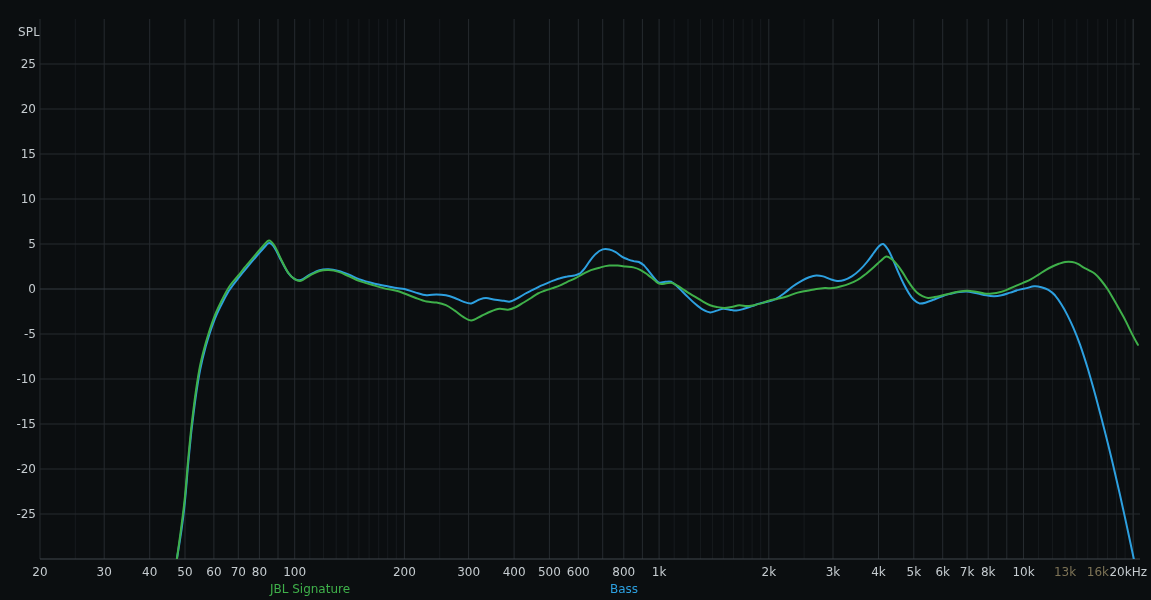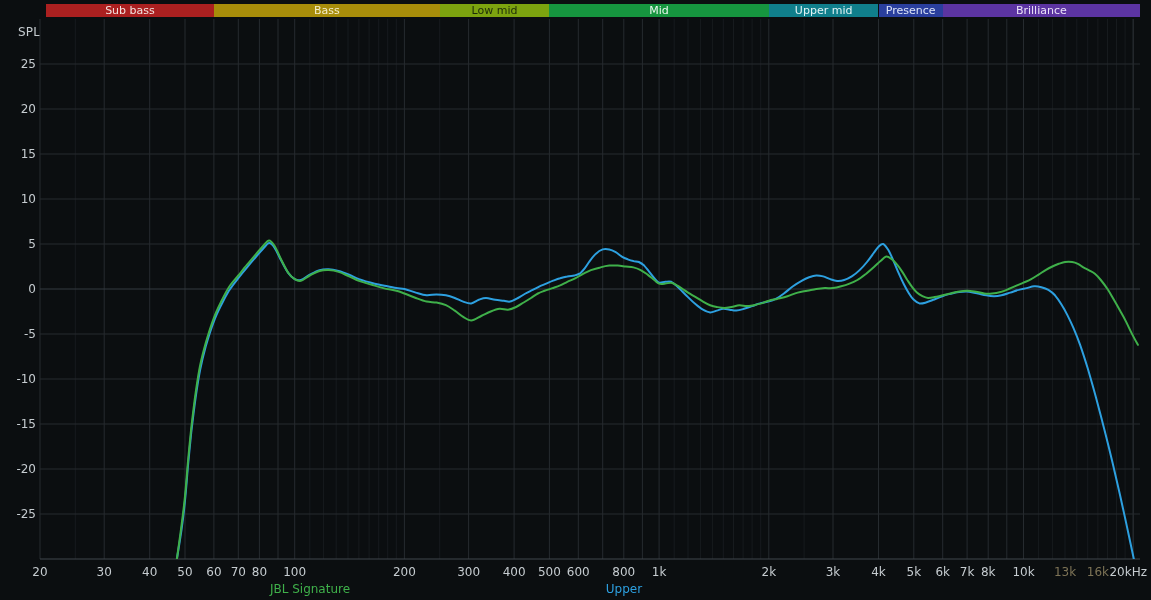--- a/index.html
+++ b/index.html
@@ -22,43 +22,20 @@
   }
   #legend{position:absolute;left:0;top:582px;width:1151px;height:16px;font-size:12px;}
   .legend-item{position:absolute;transform:translateX(-50%);white-space:nowrap;}
   svg text{font-family:"DejaVu Sans","Liberation Sans",sans-serif;font-size:12px;}
 </style>
 </head>
 <body>
 
 <div id="stage">
   <div id="spl-title">SPL</div>
-  <div id="band-bar">
-      <div class="band" style="left: 46px; width: 167.9px; background: rgb(171, 32, 32); color: rgb(242, 226, 223);">
-        <span>Sub bass</span>
-      </div>
-      <div class="band" style="left: 213.9px; width: 225.9px; background: rgb(168, 141, 10); color: rgb(244, 238, 203);">
-        <span>Bass</span>
-      </div>
-      <div class="band" style="left: 439.7px; width: 109.7px; background: rgb(124, 163, 15); color: rgb(30, 44, 9);">
-        <span>Low mid</span>
-      </div>
-      <div class="band" style="left: 549.4px; width: 219.4px; background: rgb(22, 149, 63); color: rgb(233, 247, 238);">
-        <span>Mid</span>
-      </div>
-      <div class="band" style="left: 768.8px; width: 109.7px; background: rgb(16, 127, 140); color: rgb(226, 243, 245);">
-        <span>Upper mid</span>
-      </div>
-      <div class="band" style="left: 878.5px; width: 64.2px; background: rgb(42, 63, 158); color: rgb(221, 228, 248);">
-        <span>Presence</span>
-      </div>
-      <div class="band" style="left: 942.7px; width: 197.3px; background: rgb(92, 52, 162); color: rgb(234, 226, 248);">
-        <span>Brilliance</span>
-      </div>
-    </div>
   <svg id="plot-svg" width="1151" height="600">
       <defs>
         <clipPath id="plotclip">
           <rect x="40" y="19" width="1100" height="540"></rect>
         </clipPath>
       </defs>
       <g>
         <line x1="75.3" x2="75.3" y1="19" y2="559" stroke="#171b1e" stroke-width="1"></line>
         <line x1="439.7" x2="439.7" y1="19" y2="559" stroke="#171b1e" stroke-width="1"></line>
         <line x1="804.1" x2="804.1" y1="19" y2="559" stroke="#171b1e" stroke-width="1"></line>
@@ -172,15 +149,15 @@
         <text x="1097.9" y="576" text-anchor="middle" fill="#7d7356">16k</text>
         <text x="1147" y="576" text-anchor="end" fill="#c6ccd0">20kHz</text>
       </g>
       <g clip-path="url(#plotclip)">
         <path d="M176.9,559.0C177.7,553.8 180.5,537.3 181.8,527.5C183.2,517.8 184.0,511.0 185.0,500.5C186.1,490.0 187.1,475.8 188.1,464.5C189.2,453.3 190.0,444.3 191.2,433.0C192.5,421.8 194.2,407.5 195.7,397.0C197.2,386.5 198.4,378.4 200.1,370.0C201.8,361.6 203.5,354.7 205.7,346.6C208.0,338.5 211.2,328.4 213.9,321.4C216.5,314.3 219.1,309.4 221.6,304.3C224.1,299.2 226.2,295.2 228.9,290.8C231.7,286.4 235.2,282.1 238.3,278.2C241.3,274.3 244.2,270.8 247.1,267.4C249.9,263.9 252.7,260.6 255.4,257.5C258.1,254.3 261.0,250.9 263.3,248.5C265.6,246.1 267.1,243.3 269.0,243.1C270.8,242.9 272.4,244.6 274.5,247.6C276.6,250.6 279.2,256.9 281.5,261.1C283.8,265.3 286.0,269.8 288.2,272.8C290.4,275.8 292.6,277.9 294.7,279.1C296.8,280.3 298.4,280.8 300.9,280.0C303.4,279.3 306.7,276.3 309.8,274.6C312.9,273.0 316.4,271.0 319.6,270.1C322.7,269.2 325.6,269.1 328.7,269.2C331.9,269.3 335.3,270.1 338.6,271.0C342.0,271.9 345.7,273.3 349.1,274.6C352.5,276.0 355.2,277.8 358.9,279.1C362.5,280.5 367.0,281.6 371.1,282.7C375.1,283.8 379.1,284.5 383.3,285.4C387.5,286.3 392.8,287.5 396.3,288.1C399.8,288.7 401.1,288.3 404.4,289.0C407.7,289.8 412.2,291.6 415.8,292.6C419.5,293.7 423.1,295.0 426.5,295.3C430.0,295.6 433.3,294.4 436.5,294.4C439.8,294.4 442.9,294.7 445.9,295.3C449.0,295.9 451.9,296.9 454.8,298.0C457.7,299.1 460.5,300.7 463.2,301.6C465.9,302.5 468.6,303.7 471.2,303.4C473.8,303.1 476.3,300.7 478.8,299.8C481.3,298.9 483.3,298.0 486.0,298.0C488.8,298.0 492.2,299.4 495.2,299.8C498.2,300.3 501.4,300.4 503.9,300.7C506.4,301.0 507.7,302.1 510.1,301.6C512.4,301.2 515.4,299.4 518.0,298.0C520.6,296.6 523.1,294.9 525.5,293.5C528.0,292.1 530.4,291.1 532.7,289.9C535.1,288.7 537.4,287.4 539.6,286.3C541.9,285.3 544.1,284.5 546.2,283.6C548.4,282.7 550.2,281.8 552.5,280.9C554.9,280.0 557.6,278.9 560.1,278.2C562.6,277.4 565.0,276.8 567.3,276.4C569.7,275.9 572.2,275.9 574.3,275.5C576.3,275.1 577.8,274.9 579.6,273.7C581.3,272.5 583.0,270.4 584.7,268.3C586.4,266.2 587.9,263.5 589.7,261.1C591.5,258.7 593.6,255.9 595.7,253.9C597.9,251.9 600.4,250.2 602.7,249.4C604.9,248.7 607.1,249.0 609.3,249.4C611.5,249.8 613.6,250.9 615.7,252.1C617.8,253.3 619.8,255.4 621.8,256.6C623.8,257.8 625.8,258.6 627.7,259.3C629.6,260.1 631.5,260.7 633.4,261.1C635.2,261.6 637.1,261.3 638.9,262.0C640.7,262.8 642.4,264.0 644.2,265.6C645.9,267.3 647.6,269.8 649.3,271.9C651.0,274.0 652.7,276.4 654.3,278.2C655.9,280.0 657.3,282.1 659.1,282.7C660.9,283.3 663.3,281.9 665.3,281.8C667.3,281.7 669.3,281.1 671.3,281.8C673.2,282.6 675.2,284.7 677.0,286.3C678.9,287.9 680.8,289.9 682.6,291.7C684.4,293.5 685.8,295.0 688.0,297.1C690.1,299.2 693.2,302.2 695.7,304.3C698.2,306.4 700.6,308.4 703.0,309.7C705.4,311.0 707.8,312.3 710.1,312.4C712.4,312.5 714.6,311.2 716.8,310.6C719.0,310.0 721.2,309.0 723.3,308.8C725.4,308.6 727.3,309.4 729.5,309.7C731.7,310.0 734.0,310.8 736.4,310.6C738.8,310.5 741.4,309.6 744.0,308.8C746.6,308.1 749.5,307.0 752.1,306.1C754.8,305.2 757.2,304.1 759.8,303.4C762.5,302.6 765.4,302.4 768.0,301.6C770.7,300.9 773.1,300.3 775.8,298.9C778.4,297.5 781.0,295.6 783.9,293.5C786.8,291.4 790.0,288.4 793.0,286.3C795.9,284.2 798.9,282.4 801.6,280.9C804.2,279.4 806.6,278.2 809.1,277.3C811.6,276.4 813.9,275.6 816.3,275.5C818.6,275.4 820.8,275.8 823.2,276.4C825.5,277.0 828.0,278.4 830.3,279.1C832.6,279.9 834.8,280.8 837.1,280.9C839.4,281.0 841.7,280.8 844.2,280.0C846.6,279.3 849.3,278.0 851.8,276.4C854.4,274.8 857.1,272.5 859.6,270.1C862.1,267.7 864.7,264.9 867.0,262.0C869.4,259.1 871.8,255.6 873.7,253.0C875.6,250.4 876.9,248.2 878.5,246.7C880.1,245.2 881.5,243.4 883.2,244.0C884.8,244.6 886.7,247.5 888.5,250.3C890.2,253.2 891.8,257.2 893.6,261.1C895.3,265.0 897.1,269.8 898.9,273.7C900.6,277.6 902.3,281.2 904.0,284.5C905.7,287.8 907.4,290.9 909.0,293.5C910.6,296.1 912.1,298.2 913.8,299.8C915.5,301.4 917.4,302.9 919.4,303.4C921.4,303.8 923.7,303.1 926.0,302.5C928.3,301.9 930.8,300.7 933.2,299.8C935.5,298.9 937.6,298.0 940.0,297.1C942.5,296.2 945.3,295.1 947.9,294.4C950.4,293.6 952.9,293.1 955.3,292.6C957.8,292.2 960.1,291.9 962.5,291.7C964.8,291.5 966.7,291.4 969.3,291.7C971.9,292.0 975.2,292.9 978.0,293.5C980.8,294.1 983.5,294.9 986.2,295.3C988.9,295.8 991.5,296.2 994.0,296.2C996.6,296.2 998.8,295.9 1001.5,295.3C1004.2,294.7 1007.4,293.5 1010.3,292.6C1013.2,291.7 1016.0,290.6 1018.7,289.9C1021.4,289.1 1024.1,288.7 1026.6,288.1C1029.2,287.5 1031.7,286.5 1034.2,286.3C1036.7,286.1 1039.1,286.6 1041.4,287.2C1043.8,287.8 1046.1,288.5 1048.4,289.9C1050.6,291.3 1052.8,292.9 1055.0,295.3C1057.1,297.7 1059.3,301.0 1061.3,304.3C1063.4,307.6 1065.4,311.2 1067.4,315.1C1069.4,319.0 1071.2,322.8 1073.3,327.7C1075.4,332.6 1077.7,338.1 1080.1,344.8C1082.5,351.6 1085.2,360.1 1087.7,368.2C1090.1,376.3 1092.5,384.8 1094.9,393.4C1097.2,401.9 1099.4,410.2 1101.8,419.5C1104.2,428.8 1106.9,439.2 1109.3,449.2C1111.8,459.3 1114.2,469.6 1116.5,479.8C1118.9,490.0 1121.2,500.2 1123.4,510.4C1125.7,520.6 1128.1,532.1 1130.0,541.0C1131.9,549.9 1134.0,559.8 1134.8,563.5" fill="none" stroke="#2da0e0" stroke-width="2" stroke-linejoin="round" stroke-linecap="round"></path>
         <path d="M176.9,559.0C177.7,553.0 180.5,533.5 181.8,523.0C183.2,512.5 184.0,506.5 185.0,496.0C186.1,485.5 187.1,471.3 188.1,460.0C189.2,448.8 190.0,439.8 191.2,428.5C192.5,417.3 194.2,403.0 195.7,392.5C197.2,382.0 198.4,373.8 200.1,365.5C201.8,357.3 203.5,350.9 205.7,343.0C208.0,335.1 211.2,324.9 213.9,317.8C216.5,310.8 219.1,305.8 221.6,300.7C224.1,295.6 226.2,291.4 228.9,287.2C231.7,283.0 235.2,279.3 238.3,275.5C241.3,271.8 244.2,268.1 247.1,264.7C249.9,261.3 252.7,257.9 255.4,254.8C258.1,251.7 261.0,248.2 263.3,245.8C265.6,243.4 267.1,240.4 269.0,240.4C270.8,240.4 272.4,242.5 274.5,245.8C276.6,249.1 279.2,255.7 281.5,260.2C283.8,264.7 286.0,269.6 288.2,272.8C290.4,276.0 292.6,277.8 294.7,279.1C296.8,280.5 298.4,281.5 300.9,280.9C303.4,280.3 306.7,277.1 309.8,275.5C312.9,273.9 316.4,271.9 319.6,271.0C322.7,270.1 325.6,270.0 328.7,270.1C331.9,270.3 335.3,270.8 338.6,271.9C342.0,272.9 345.7,274.9 349.1,276.4C352.5,277.9 355.2,279.5 358.9,280.9C362.5,282.3 367.0,283.3 371.1,284.5C375.1,285.7 379.1,287.1 383.3,288.1C387.5,289.2 392.8,289.9 396.3,290.8C399.8,291.7 401.1,292.3 404.4,293.5C407.7,294.7 412.2,296.6 415.8,298.0C419.5,299.4 423.1,300.9 426.5,301.6C430.0,302.4 433.3,301.9 436.5,302.5C439.8,303.1 442.9,303.8 445.9,305.2C449.0,306.6 451.9,308.7 454.8,310.6C457.7,312.6 460.5,315.3 463.2,316.9C465.9,318.5 468.2,320.6 471.2,320.5C474.2,320.4 478.0,317.5 481.2,316.0C484.5,314.5 487.6,312.7 490.7,311.5C493.7,310.3 496.7,309.1 499.6,308.8C502.5,308.5 505.3,310.0 508.0,309.7C510.8,309.4 513.5,308.2 516.1,307.0C518.7,305.8 521.2,304.0 523.7,302.5C526.2,301.0 528.6,299.5 531.0,298.0C533.3,296.5 535.7,294.7 537.9,293.5C540.2,292.3 542.2,291.7 544.6,290.8C547.0,289.9 550.0,289.0 552.5,288.1C555.1,287.2 557.6,286.4 560.1,285.4C562.6,284.3 564.8,283.0 567.3,281.8C569.9,280.6 572.9,279.6 575.6,278.2C578.3,276.8 580.9,275.0 583.5,273.7C586.0,272.4 588.1,271.2 590.9,270.1C593.8,269.1 597.3,268.1 600.4,267.4C603.4,266.6 606.4,265.9 609.3,265.6C612.2,265.3 615.0,265.5 617.7,265.6C620.5,265.8 623.1,266.2 625.8,266.5C628.4,266.8 630.9,266.8 633.4,267.4C635.9,268.0 638.3,268.9 640.7,270.1C643.0,271.3 645.3,273.0 647.6,274.6C649.9,276.3 652.4,278.5 654.3,280.0C656.2,281.5 657.3,283.0 659.1,283.6C660.9,284.2 663.3,283.8 665.3,283.6C667.3,283.5 669.3,282.4 671.3,282.7C673.2,283.0 675.2,284.3 677.0,285.4C678.9,286.4 680.8,287.8 682.6,289.0C684.4,290.2 685.8,291.3 688.0,292.6C690.1,294.0 693.2,295.6 695.7,297.1C698.2,298.6 700.6,300.3 703.0,301.6C705.4,303.0 707.8,304.3 710.1,305.2C712.4,306.1 714.4,306.6 716.8,307.0C719.2,307.4 721.9,307.9 724.3,307.9C726.8,307.9 729.0,307.4 731.5,307.0C734.0,306.6 736.8,305.3 739.3,305.2C741.9,305.1 744.3,306.1 746.8,306.1C749.2,306.1 751.4,305.6 753.9,305.2C756.3,304.8 759.0,304.1 761.5,303.4C764.0,302.6 766.2,301.4 768.8,300.7C771.4,299.9 774.2,299.6 777.3,298.9C780.4,298.1 784.0,297.3 787.4,296.2C790.8,295.1 794.4,293.5 797.7,292.6C801.0,291.7 804.1,291.4 807.2,290.8C810.4,290.2 813.4,289.4 816.3,289.0C819.2,288.6 822.1,288.3 824.9,288.1C827.6,288.0 830.2,288.4 833.0,288.1C835.7,287.8 838.4,287.1 841.2,286.3C843.9,285.6 846.8,284.7 849.5,283.6C852.2,282.6 854.6,281.6 857.4,280.0C860.1,278.4 863.3,275.9 866.2,273.7C869.0,271.4 872.1,268.6 874.5,266.5C876.9,264.4 878.5,262.8 880.5,261.1C882.4,259.5 884.3,256.9 886.2,256.6C888.1,256.3 890.0,258.0 891.8,259.3C893.6,260.6 895.4,262.6 897.1,264.7C898.9,266.8 900.6,269.3 902.3,271.9C904.0,274.4 905.7,277.4 907.3,280.0C909.0,282.6 910.6,285.1 912.2,287.2C913.8,289.3 915.2,291.1 916.9,292.6C918.6,294.1 920.6,295.3 922.4,296.2C924.3,297.1 926.0,297.9 928.0,298.0C930.0,298.1 932.1,297.6 934.5,297.1C937.0,296.7 940.0,295.9 942.7,295.3C945.3,294.7 947.9,294.1 950.4,293.5C952.9,292.9 955.0,292.1 957.7,291.7C960.5,291.3 964.0,290.8 967.1,290.8C970.1,290.8 973.0,291.3 975.9,291.7C978.7,292.1 981.5,293.2 984.2,293.5C986.9,293.8 989.2,293.8 992.1,293.5C995.0,293.2 998.7,292.4 1001.5,291.7C1004.2,290.9 1006.0,290.1 1008.6,289.0C1011.2,287.9 1014.6,286.4 1017.0,285.4C1019.5,284.3 1021.1,283.8 1023.5,282.7C1025.9,281.6 1028.7,280.5 1031.2,279.1C1033.7,277.8 1036.2,276.1 1038.6,274.6C1041.0,273.1 1043.3,271.5 1045.6,270.1C1047.9,268.8 1050.2,267.6 1052.4,266.5C1054.6,265.4 1056.7,264.6 1058.8,263.8C1060.9,263.1 1062.8,262.3 1065.0,262.0C1067.3,261.7 1070.0,261.7 1072.2,262.0C1074.3,262.3 1076.0,262.9 1077.9,263.8C1079.8,264.7 1081.6,266.3 1083.4,267.4C1085.2,268.4 1086.8,269.1 1088.7,270.1C1090.6,271.2 1092.9,272.1 1094.9,273.7C1096.9,275.3 1098.7,277.4 1100.8,280.0C1102.9,282.6 1105.3,285.7 1107.5,289.0C1109.7,292.3 1111.8,296.2 1113.9,299.8C1116.0,303.4 1118.0,307.0 1120.0,310.6C1122.0,314.2 1124.0,317.6 1125.9,321.4C1127.8,325.1 1129.6,329.2 1131.6,333.1C1133.6,337.0 1136.8,342.9 1137.9,344.8" fill="none" stroke="#3fb04a" stroke-width="2" stroke-linejoin="round" stroke-linecap="round"></path>
       </g>
     </svg>
   <div id="legend">
       <div class="legend-item" style="left: 310px; color: rgb(63, 176, 74);">JBL Signature</div>
-      <div class="legend-item" style="left: 624px; color: rgb(45, 160, 224);">Upper</div>
+      <div class="legend-item" style="left: 624px; color: rgb(45, 160, 224);">Bass</div>
     </div>
 </div>
 
 </body></html>

